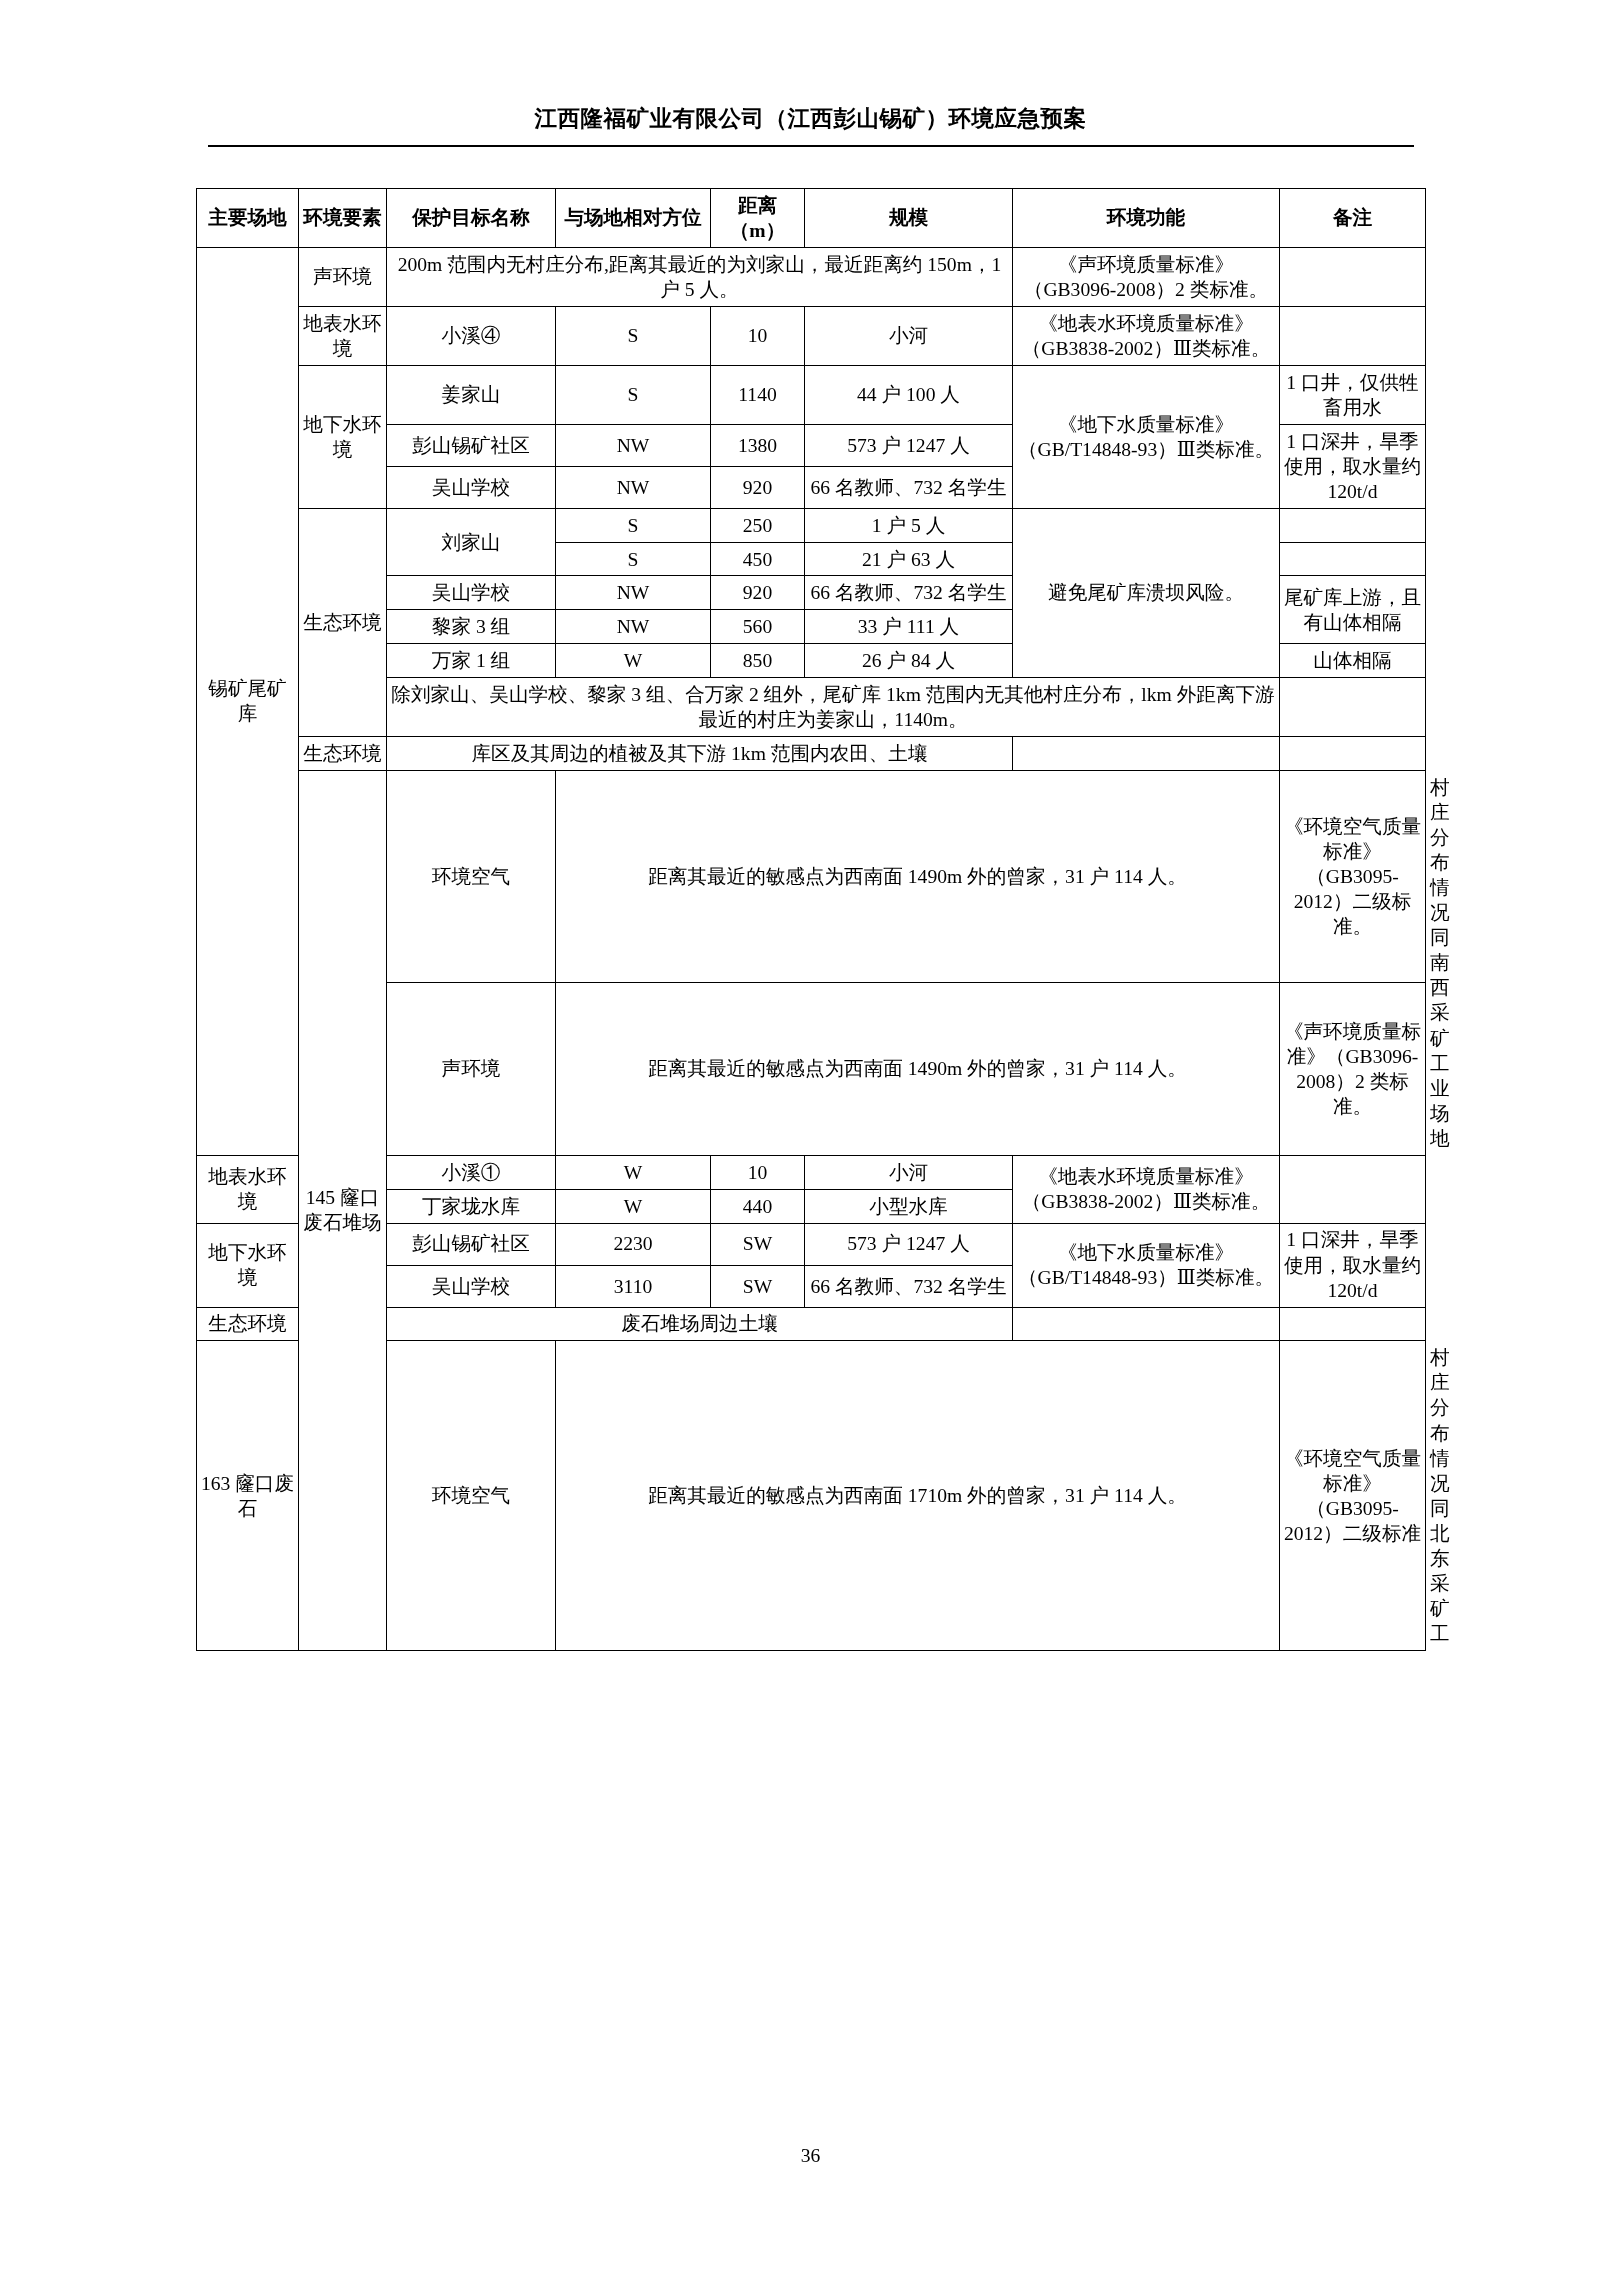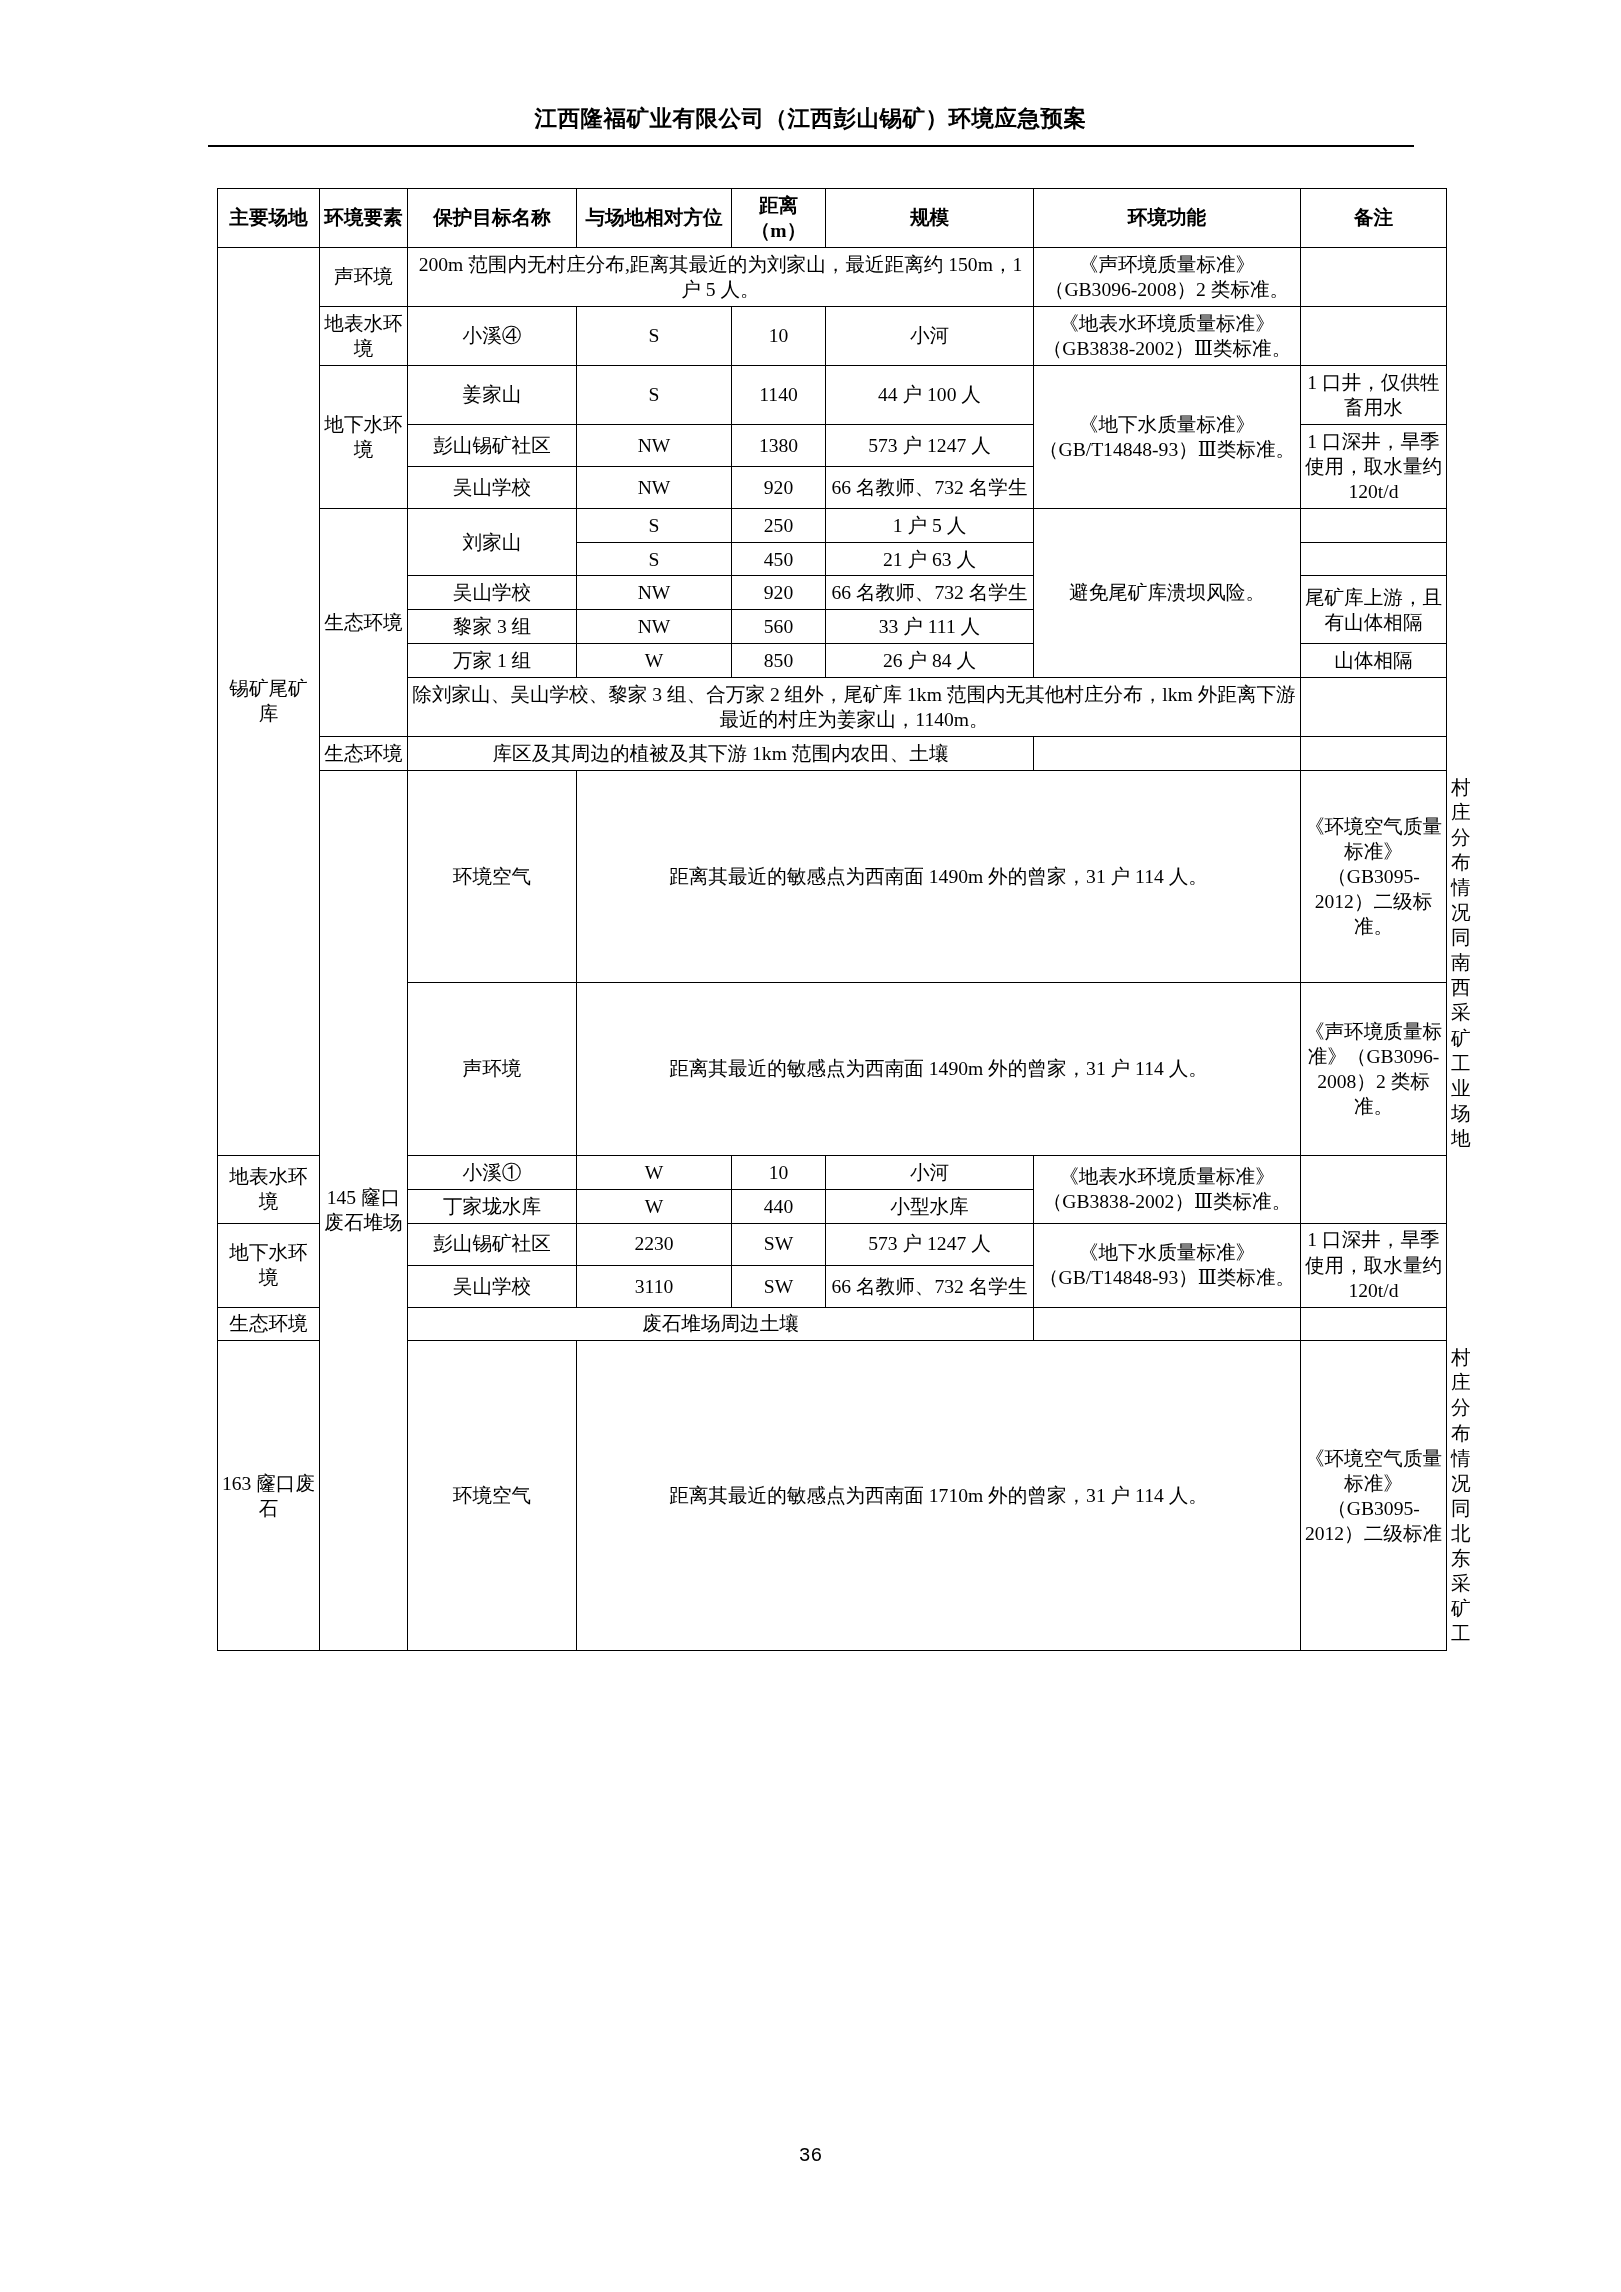--- a/index.html
+++ b/index.html
@@ -36,21 +36,20 @@
     top: 145px;
     left: 208px;
     width: 1206px;
     border-bottom: 2px solid #000;
   }
   .table-wrap {
     position: absolute;
     top: 188px;
     left: 196px;
     width: 1228px;
-    margin-left: 21px;
   }
   table.main {
     border-collapse: collapse;
     width: 1228px;
     table-layout: fixed;
   }
   table.main td, table.main th {
     border: 1.4px solid #000;
     padding: 3.9px 3.9px;
     font-size: 19.6px;
@@ -70,21 +69,20 @@
     padding-left: 11.8px;
     padding-right: 11.8px;
   }
   .pageno {
     position: absolute;
     top: 2145px;
     left: 0;
     width: 1621px;
     text-align: center;
     font-size: 19.6px;
-    font-family: Liberation Mono, monospace;
   }
   
   col.c0 { width: 102px; }
   col.c1 { width: 88px; }
   col.c2 { width: 169px; }
   col.c3 { width: 155px; }
   col.c4 { width: 94px; }
   col.c5 { width: 208px; }
   col.c6 { width: 267px; }
   col.c7 { width: 146px; }

